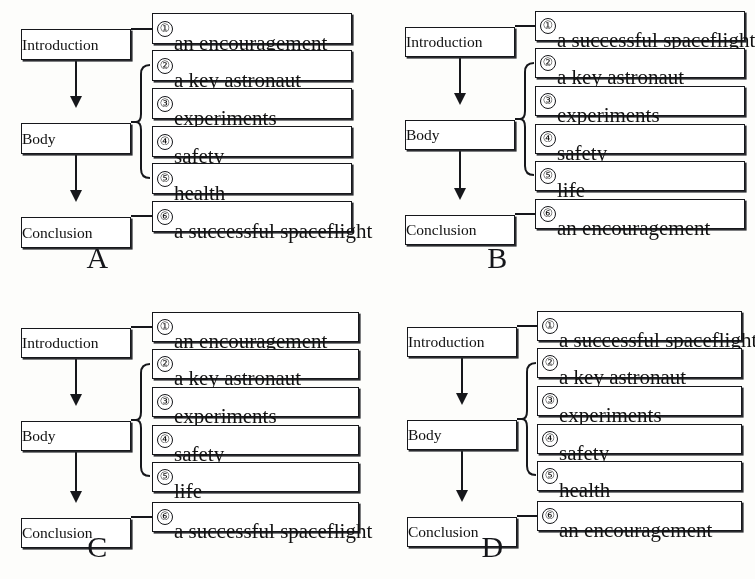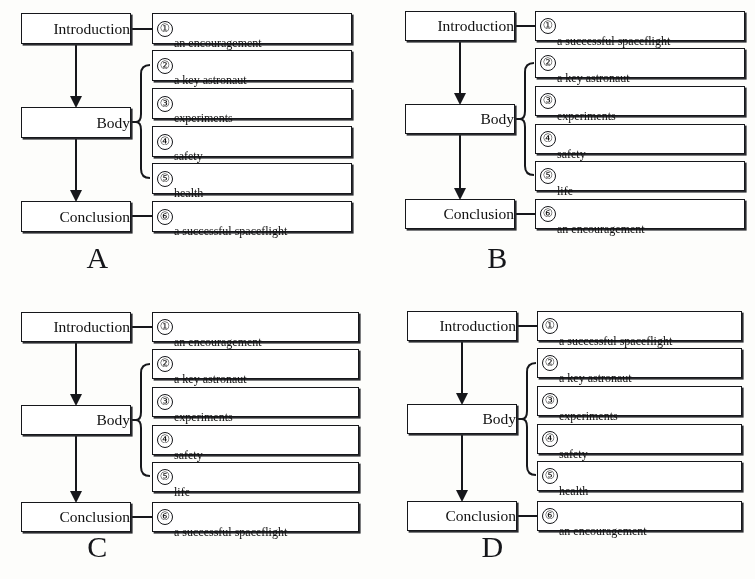--- a/index.html
+++ b/index.html
@@ -44,39 +44,39 @@
     box-sizing:border-box;
     border:1.6px solid #16171b;
     background:#fff;
     box-shadow:1.6px 1.6px 0 0 #2a2b2f;
     display:flex;
     align-items:center;
     font-size:15.5px;
     line-height:1;
     white-space:nowrap;
   }
-  .box.stage{justify-content:flex-end;}
+  .box.stage{justify-content:flex-start;margin-top:16px;}
   .box.item{justify-content:flex-start;padding-left:4px;}
 
   .num{
     display:inline-flex;
     align-items:center;
     justify-content:center;
     width:16px;height:16px;
     min-width:16px;
     border:1.3px solid #16171b;
     border-radius:50%;
     font-size:11.5px;
     line-height:1;
     margin-right:1px;
     box-sizing:border-box;
     font-family:"Liberation Serif","DejaVu Serif",serif;
     padding-bottom:0px;
   }
-  .itxt{font-size:12px;margin-top:29px;}
+  .itxt{font-size:21px;margin-top:29px;}
 </style>
 </head>
 <body>
 
 <div class="grid">
 
   <div class="panel a">
     <div class="diagram">
 
       <svg class="svg-links" viewBox="0 0 380 290">

